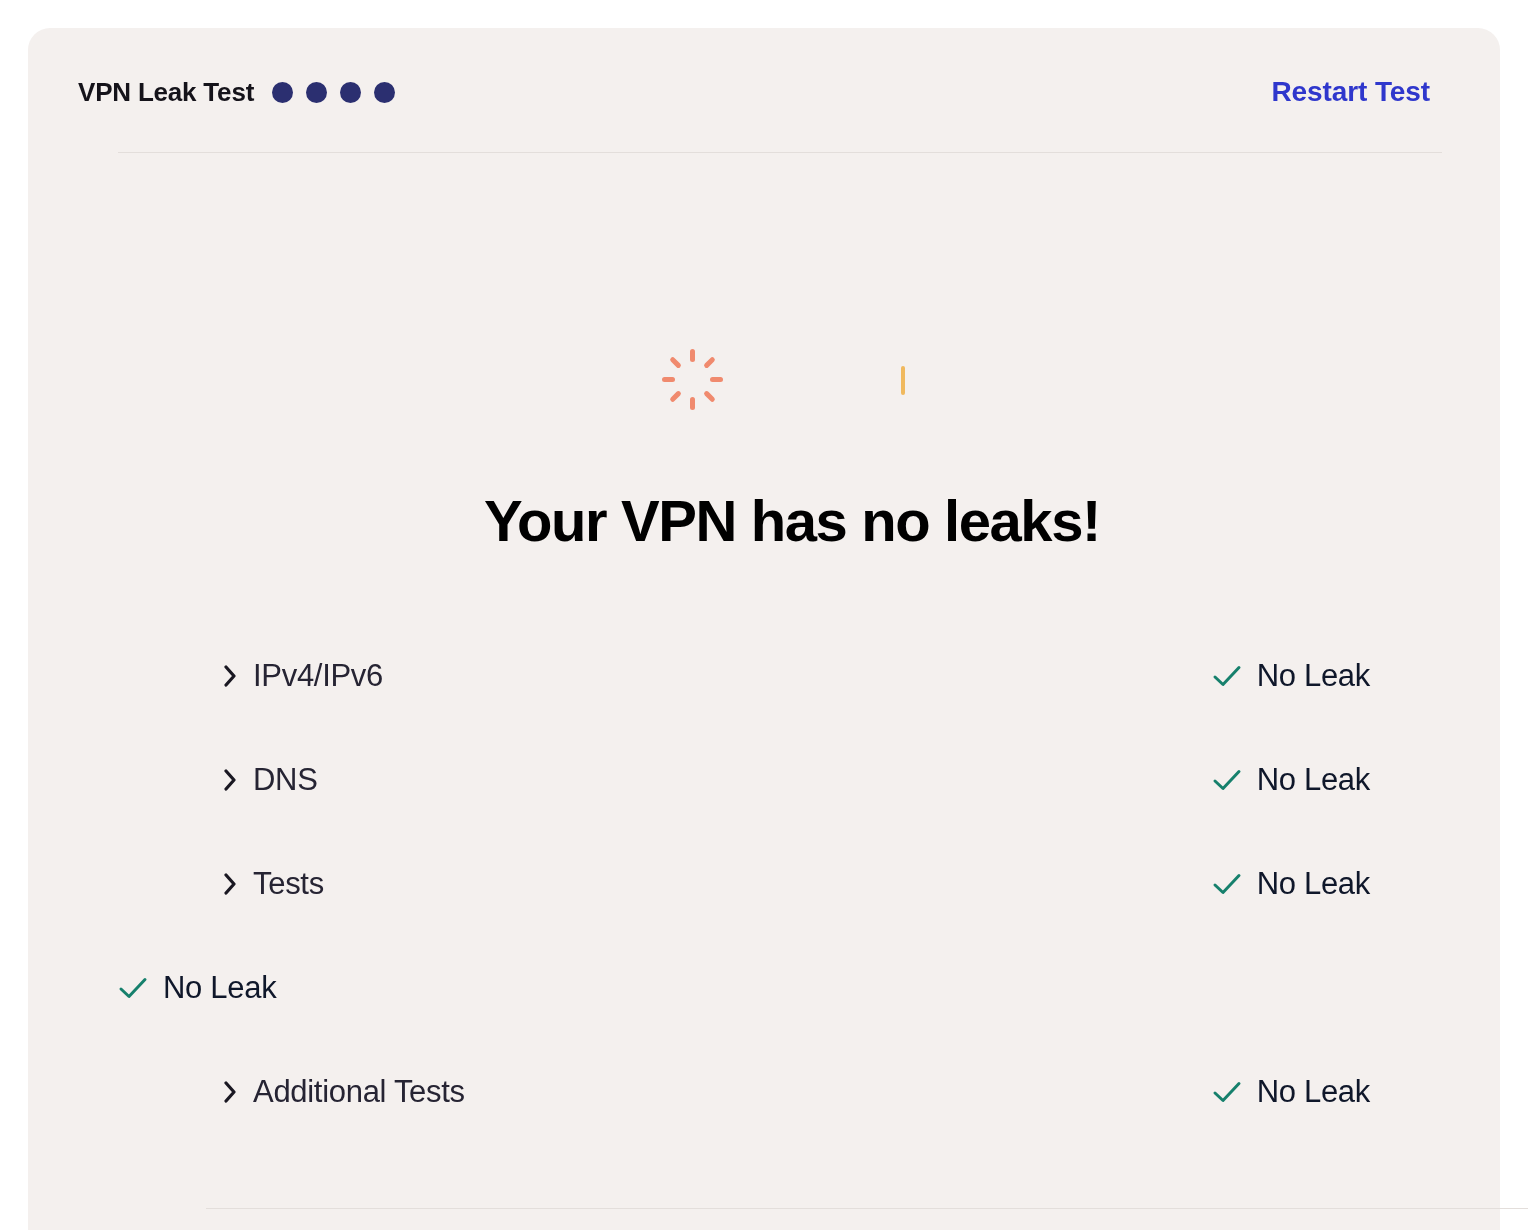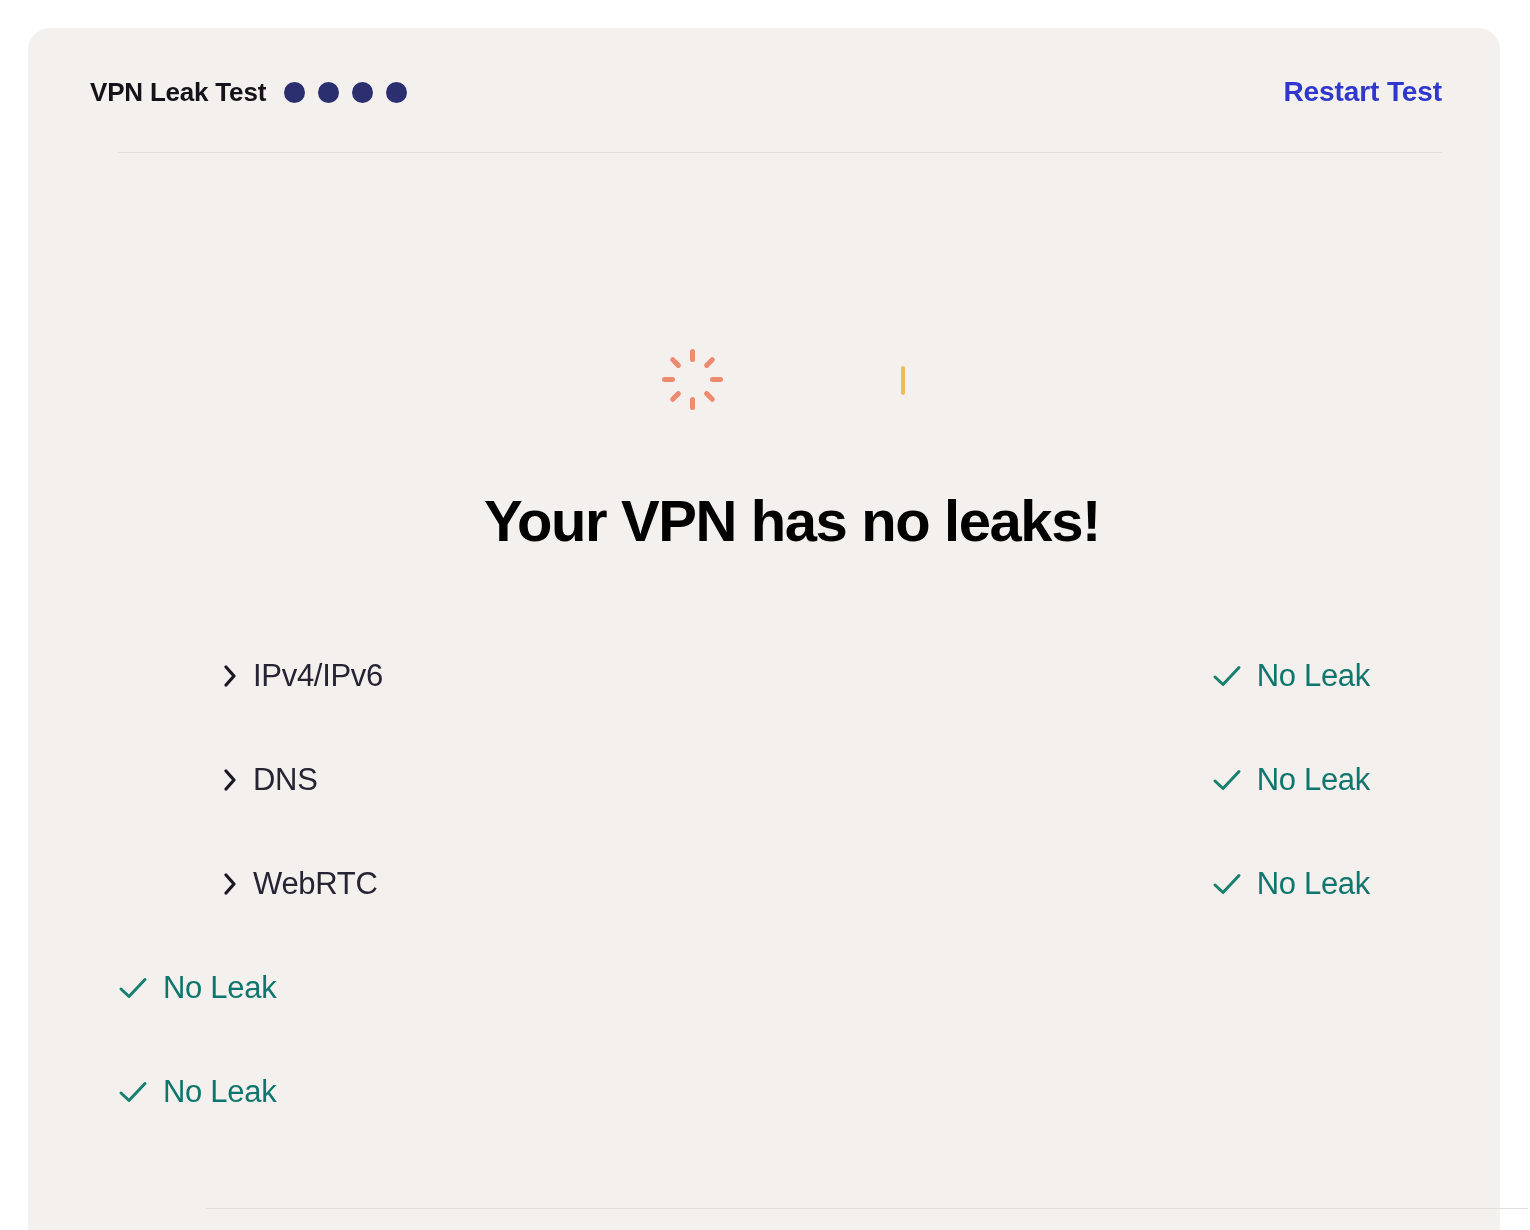--- a/index.html
+++ b/index.html
@@ -30,21 +30,21 @@
     width: 1472px;
     height: 1220px;
     background: #f4f0ee;
     border-radius: 22px 22px 0 0;
     box-sizing: border-box;
   }
 
   
   .card-header {
     position: absolute;
-    left: 62px;
+    left: 50px;
     top: 33px;
     width: 1352px;
     height: 62px;
     display: flex;
     align-items: center;
     justify-content: space-between;
     text-align: right;
   }
 
   .brand {
@@ -206,21 +206,21 @@
   .check-icon {
     width: 30px;
     height: 24px;
     flex: none;
     display: block;
   }
 
   .status-text {
     font-size: 31px;
     font-weight: 400;
-    color: #0f766e;
+    color: #0f172a;
     letter-spacing: -0.3px;
     white-space: nowrap;
   }
 
   
   .footer-divider {
     position: absolute;
     left: 178px;
     top: 1180px;
     width: 1322px;
@@ -295,40 +295,46 @@
           </svg>
           <span class="status-text">No Leak</span>
         </div>
       </div>
 
       <div class="result-row">
         <div class="row-left">
           <svg class="chevron-icon" viewBox="0 0 13 22" fill="none">
             <path d="M2 2 L10 11 L2 20" stroke="#1a1822" stroke-width="3.2" stroke-linecap="round" stroke-linejoin="round"></path>
           </svg>
-          <span class="row-label">WebRTC</span>
-        </div>
-        <div class="row-right">
-          <svg class="check-icon" viewBox="0 0 30 24" fill="none">
-            <path d="M3 13 L11 20.5 L27 3.5" stroke="#16806c" stroke-width="3" stroke-linecap="round" stroke-linejoin="round"></path>
-          </svg>
-          <span class="status-text">No Leak</span>
-        </div>
-      </div>
-
-      <div class="result-row">
-        <div class="row-right">
-          <svg class="check-icon" viewBox="0 0 30 24" fill="none">
-            <path d="M3 13 L11 20.5 L27 3.5" stroke="#16806c" stroke-width="3" stroke-linecap="round" stroke-linejoin="round"></path>
-          </svg>
-          <span class="status-text">No Leak</span>
-        </div>
-      </div>
-
-      <div class="result-row">
+          <span class="row-label">Tests</span>
+        </div>
+        <div class="row-right">
+          <svg class="check-icon" viewBox="0 0 30 24" fill="none">
+            <path d="M3 13 L11 20.5 L27 3.5" stroke="#16806c" stroke-width="3" stroke-linecap="round" stroke-linejoin="round"></path>
+          </svg>
+          <span class="status-text">No Leak</span>
+        </div>
+      </div>
+
+      <div class="result-row">
+        <div class="row-right">
+          <svg class="check-icon" viewBox="0 0 30 24" fill="none">
+            <path d="M3 13 L11 20.5 L27 3.5" stroke="#16806c" stroke-width="3" stroke-linecap="round" stroke-linejoin="round"></path>
+          </svg>
+          <span class="status-text">No Leak</span>
+        </div>
+      </div>
+
+      <div class="result-row">
+        <div class="row-left">
+          <svg class="chevron-icon" viewBox="0 0 13 22" fill="none">
+            <path d="M2 2 L10 11 L2 20" stroke="#1a1822" stroke-width="3.2" stroke-linecap="round" stroke-linejoin="round"></path>
+          </svg>
+          <span class="row-label">Additional Tests</span>
+        </div>
         <div class="row-right">
           <svg class="check-icon" viewBox="0 0 30 24" fill="none">
             <path d="M3 13 L11 20.5 L27 3.5" stroke="#16806c" stroke-width="3" stroke-linecap="round" stroke-linejoin="round"></path>
           </svg>
           <span class="status-text">No Leak</span>
         </div>
       </div>
 
     </div>
 

